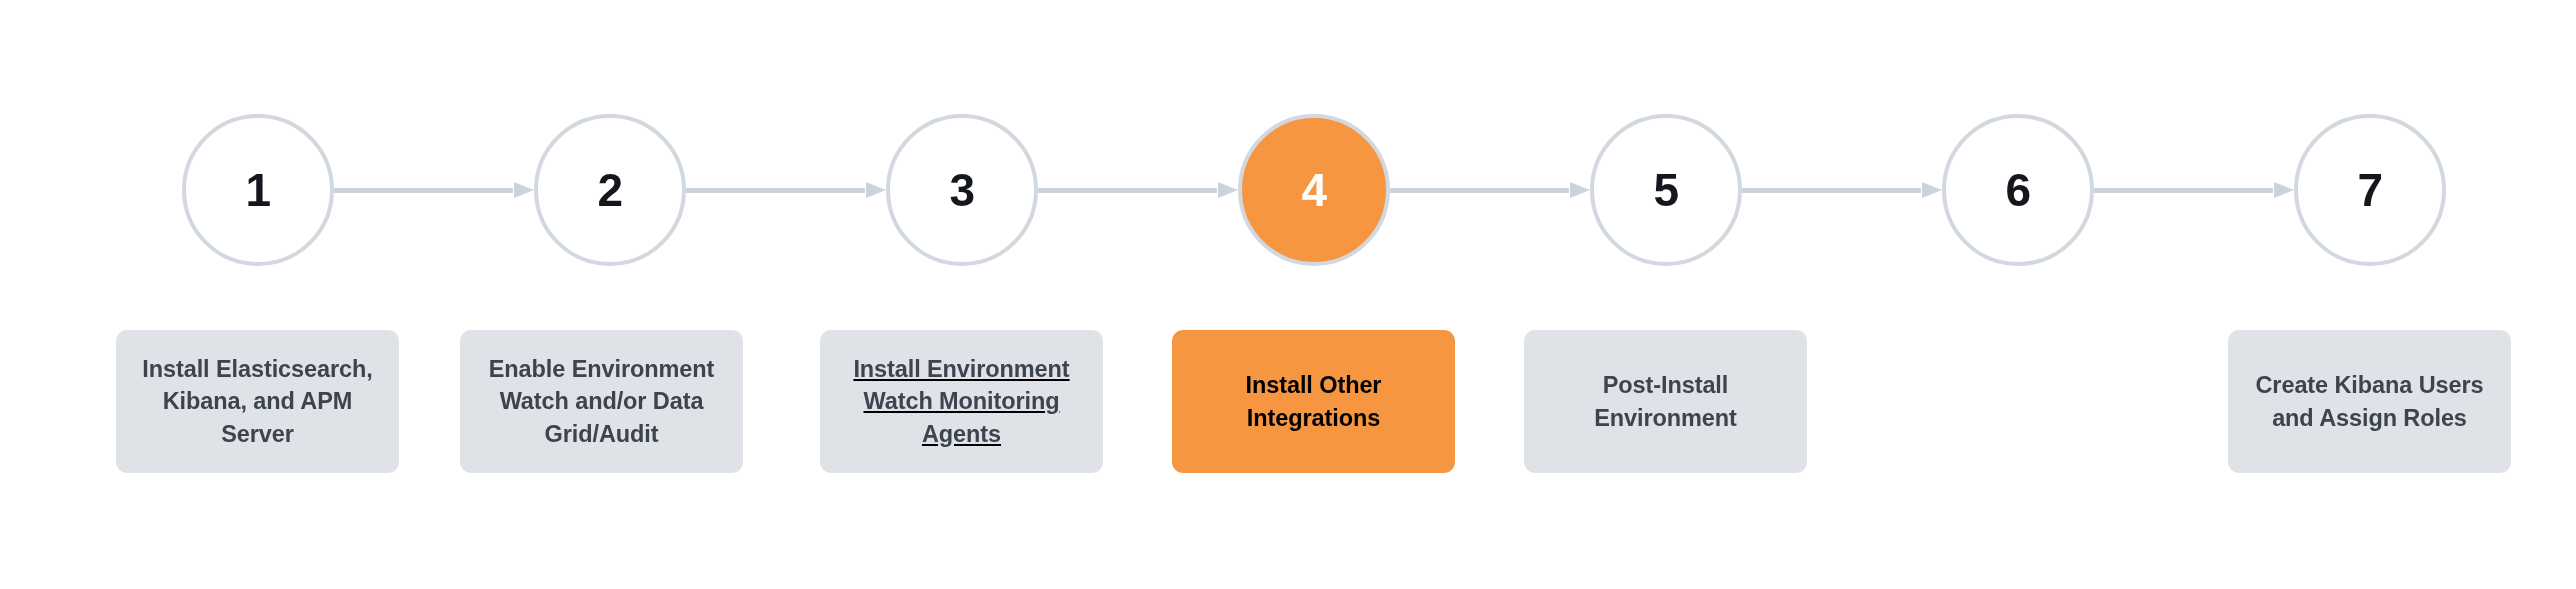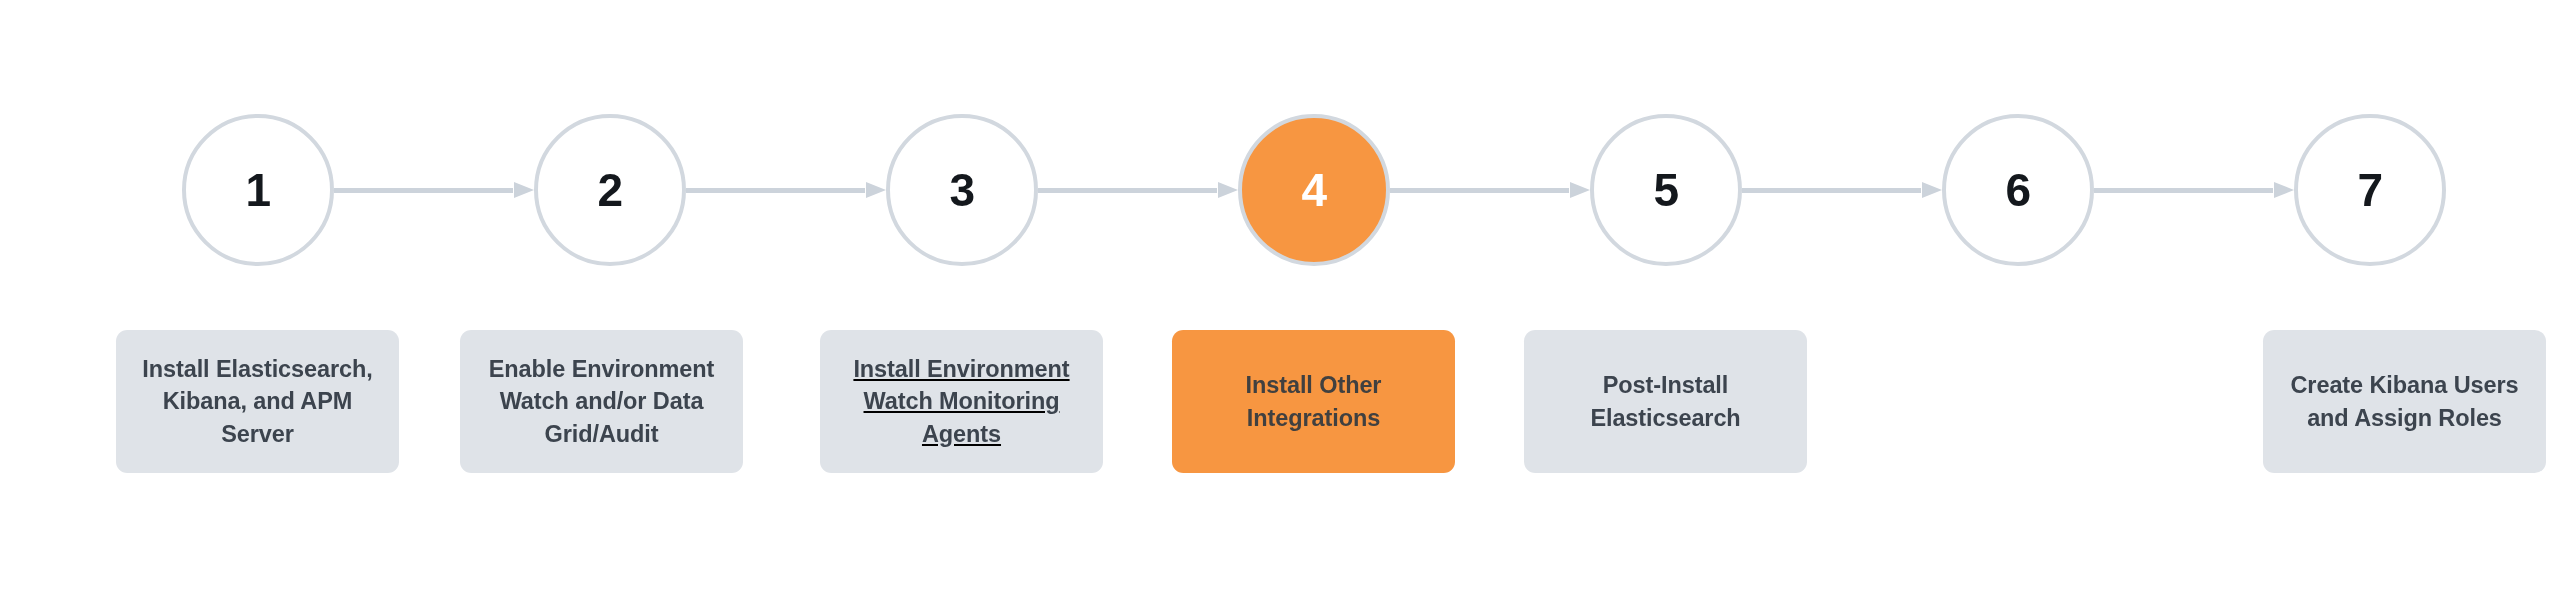--- a/index.html
+++ b/index.html
@@ -126,21 +126,21 @@
     font-weight: 700;
     line-height: 1.38;
     color: #3c444e;
     text-align: center;
     letter-spacing: -0.1px;
     white-space: pre-line;
     user-select: none;
   }
 
   .label-box.active .label-text {
-    color: #404040;
+    color: #000000;
   }
 </style>
 </head>
 <body>
 
 <div id="flow-root">
 
   <div class="circle-row">
 
     <div class="step-node" style="left:182px;">
@@ -232,25 +232,25 @@
 Agents</span>
     </div>
 
     <div class="label-box active" style="left:1172px;">
       <span class="label-text">Install Other
 Integrations</span>
     </div>
 
     <div class="label-box" style="left:1524px;">
       <span class="label-text">Post-Install
-Elasticsearch</span>
-    </div>
-
-
-    <div class="label-box" style="left:2228px;margin-left:35px;">
+Environment</span>
+    </div>
+
+
+    <div class="label-box" style="left:2228px;">
       <span class="label-text">Create Kibana Users
 and Assign Roles</span>
     </div>
 
   </div>
 
 </div>
 
 
 </body></html>

